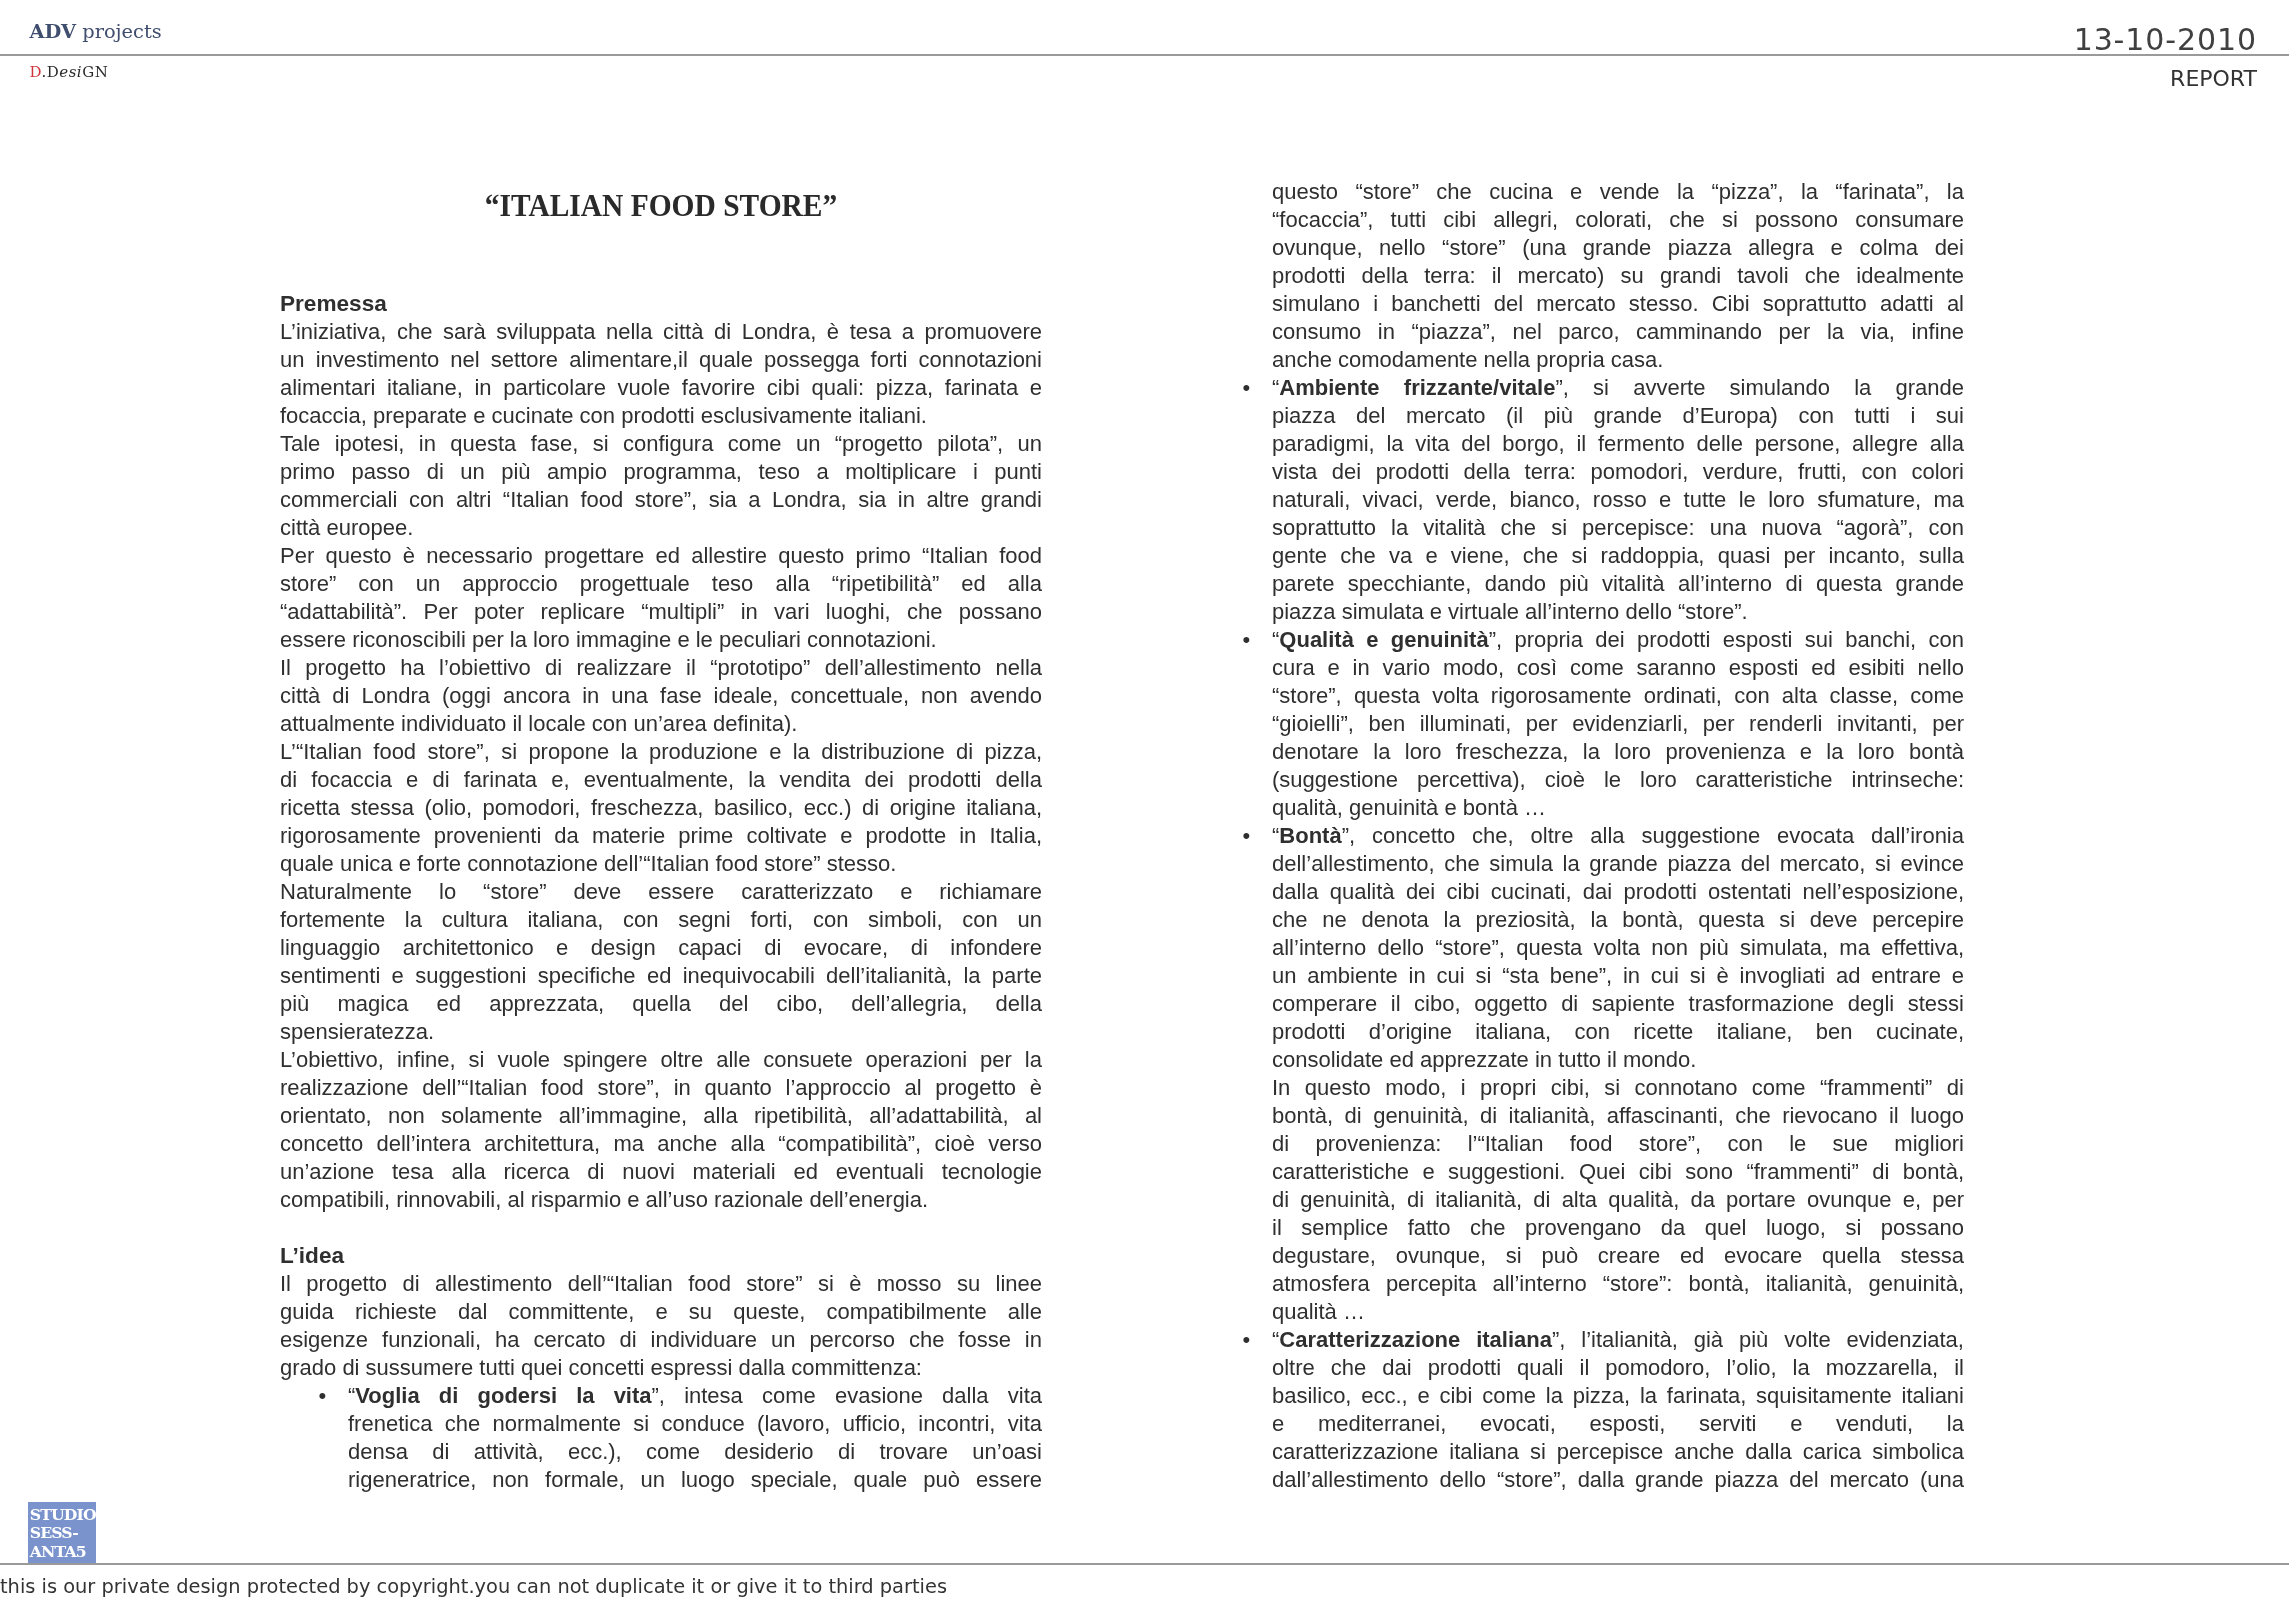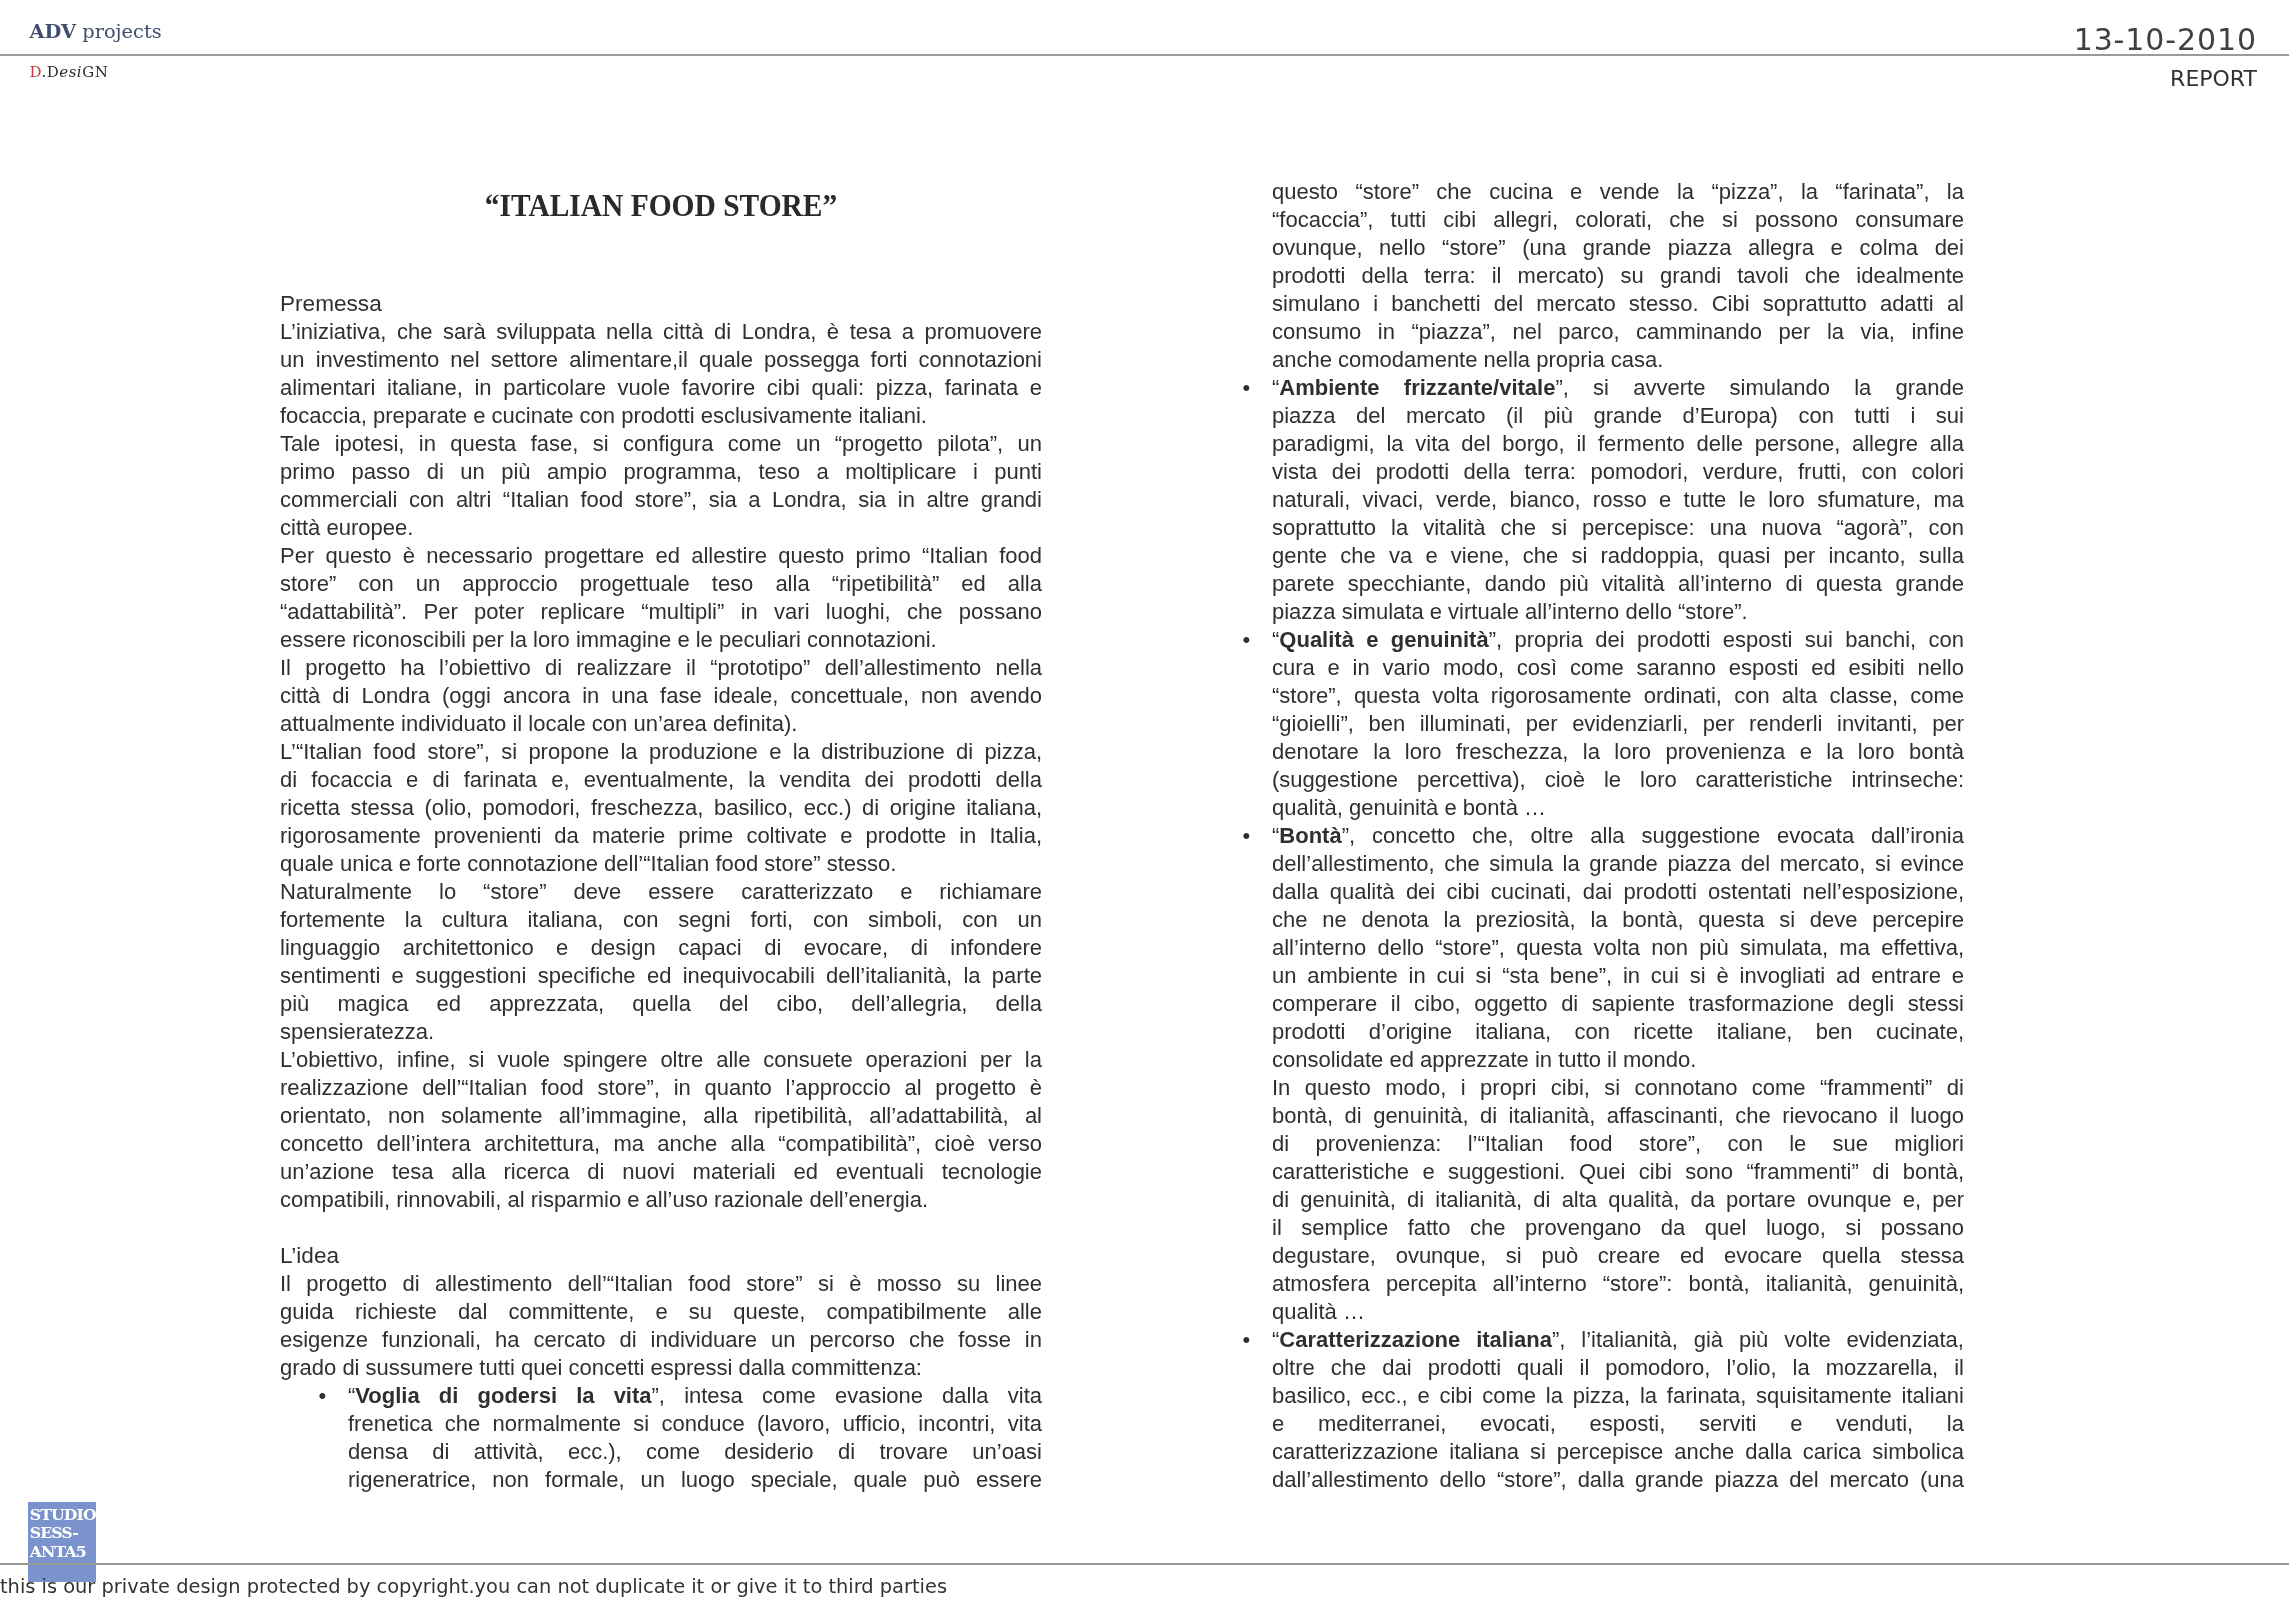--- a/index.html
+++ b/index.html
@@ -18,27 +18,27 @@
   .report { right:33px; top:66px; font-family:"DejaVu Sans", sans-serif; font-size:22px; color:#333; }
   
   .title { left:280px; width:762px; top:188px; text-align:center; font-family:"Liberation Serif", serif; font-weight:bold; font-size:31px; color:#2a2a2a; letter-spacing:0px; transform:scaleX(0.95); }
   
   .col { font-family:"Liberation Sans", sans-serif; font-size:22px; line-height:28px; color:#2f2f2f; }
   .col.left { left:280px; top:290px; width:762px; }
   .col.right { left:1272px; top:178px; width:692px; }
   .ln { display:block; height:28px; white-space:nowrap; overflow:visible; text-align:justify; text-align-last:justify; word-spacing:0px; }
   .ln.last { text-align:center; text-align-last:left; }
   .ln.blank { }
-  .heading { font-weight:normal; font-size:22.6px; display:block; height:28px; }
+  .heading { font-weight:bold; font-size:22.6px; display:block; height:28px; }
   .bul { position:relative; }
   .bul .dot { position:absolute; left:-29.5px; top:0; font-size:22px; }
   .left .bul-wrap { margin-left:68px; }
   .strong { font-weight:bold; }
   
-  .logo { left:28px; top:1502px; width:68px; height:80px; background:#7a93cc; overflow:hidden; }
+  .logo { left:28px; top:1502px; width:68px; height:63px; background:#7a93cc; overflow:hidden; }
   .logo span { position:absolute; left:1.8px; width:66px; color:#fff; font-family:"DejaVu Serif", serif; font-weight:bold; font-size:15.7px; line-height:17.5px; letter-spacing:-0.9px; }
   .footer { left:0; width:2290px; top:1575px; text-align:left; font-family:"DejaVu Sans", sans-serif; font-size:19.4px; color:#333; }
 </style>
 </head>
 <body>
 
 <div class="abs brand"><b>ADV</b><span> projects</span></div>
 <div class="abs hline top"></div>
 <div class="abs ddesign"><span class="d">D</span><span>.D</span><span class="es">esi</span><span>GN</span></div>
 <div class="abs date">13-10-2010</div>

